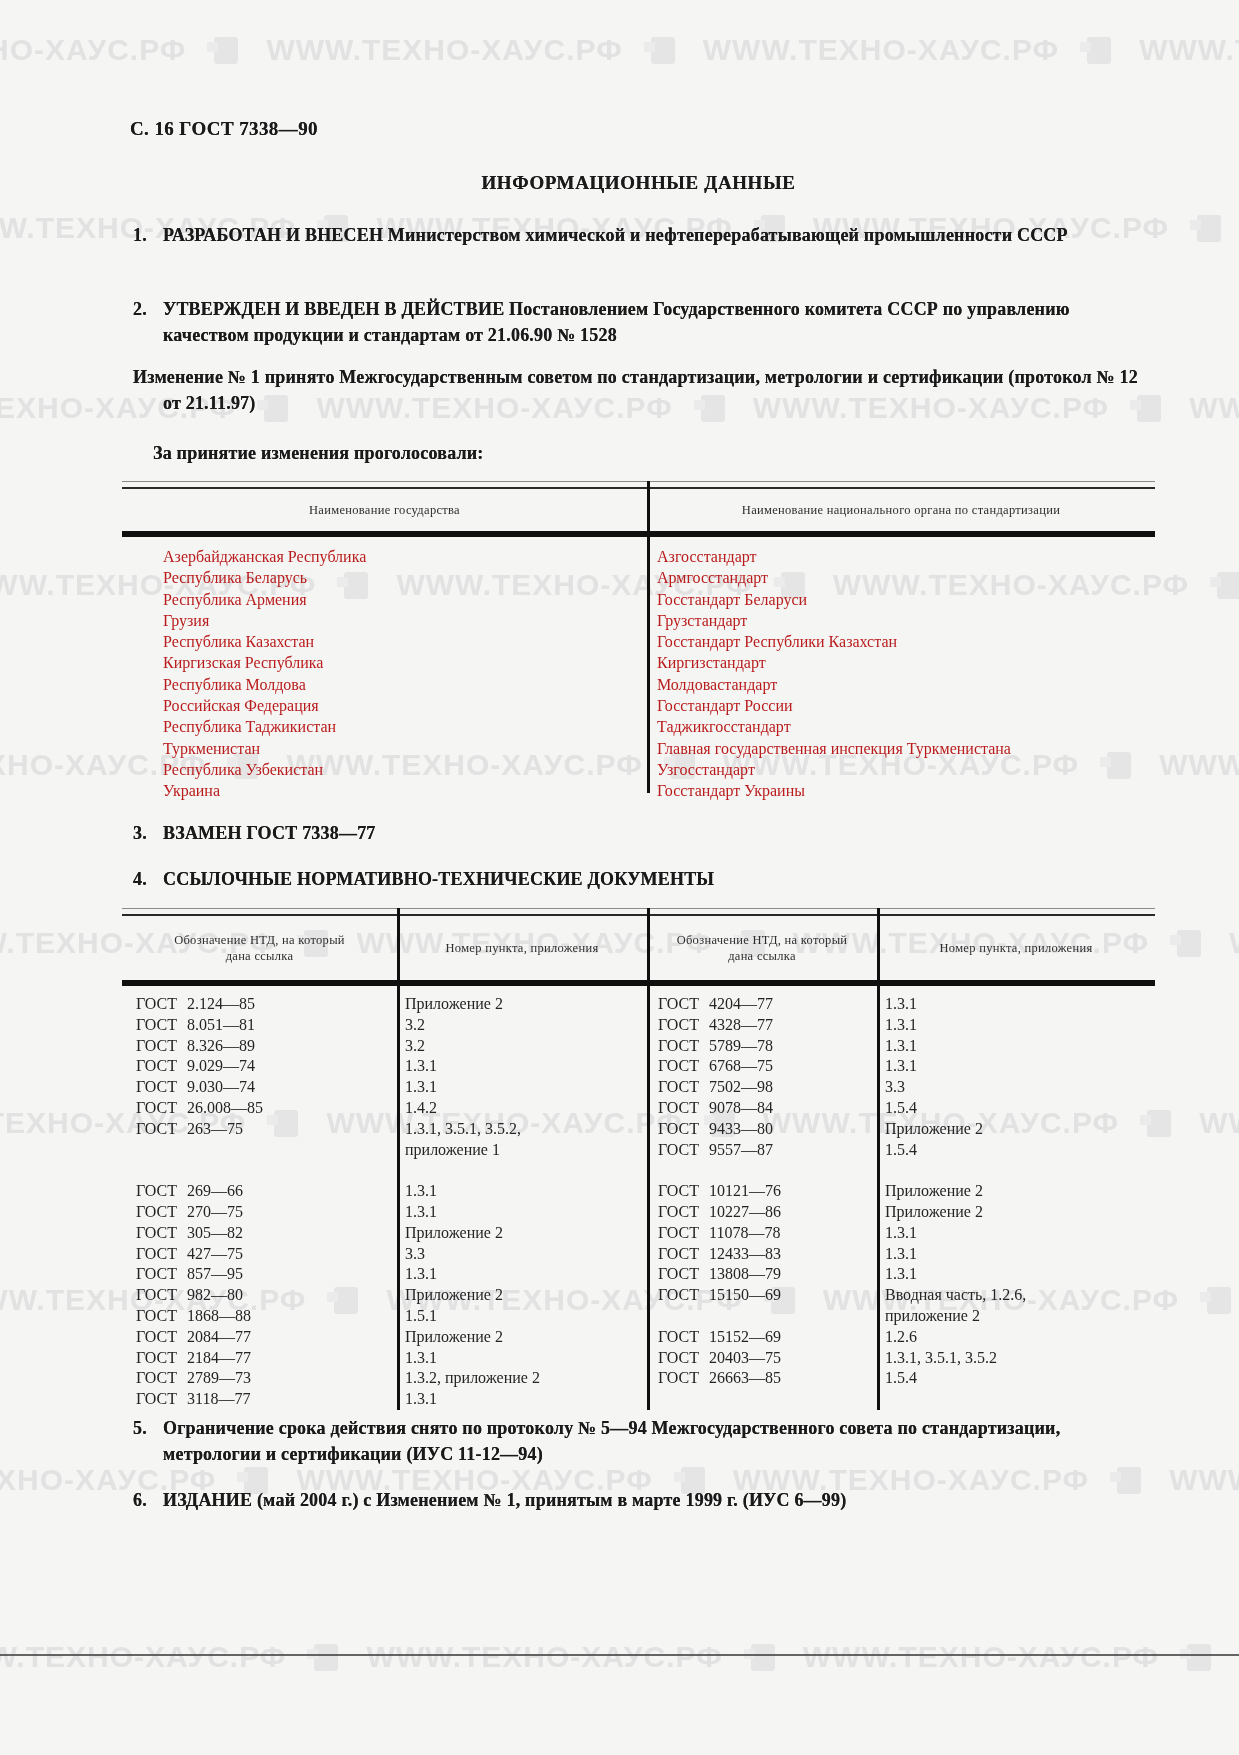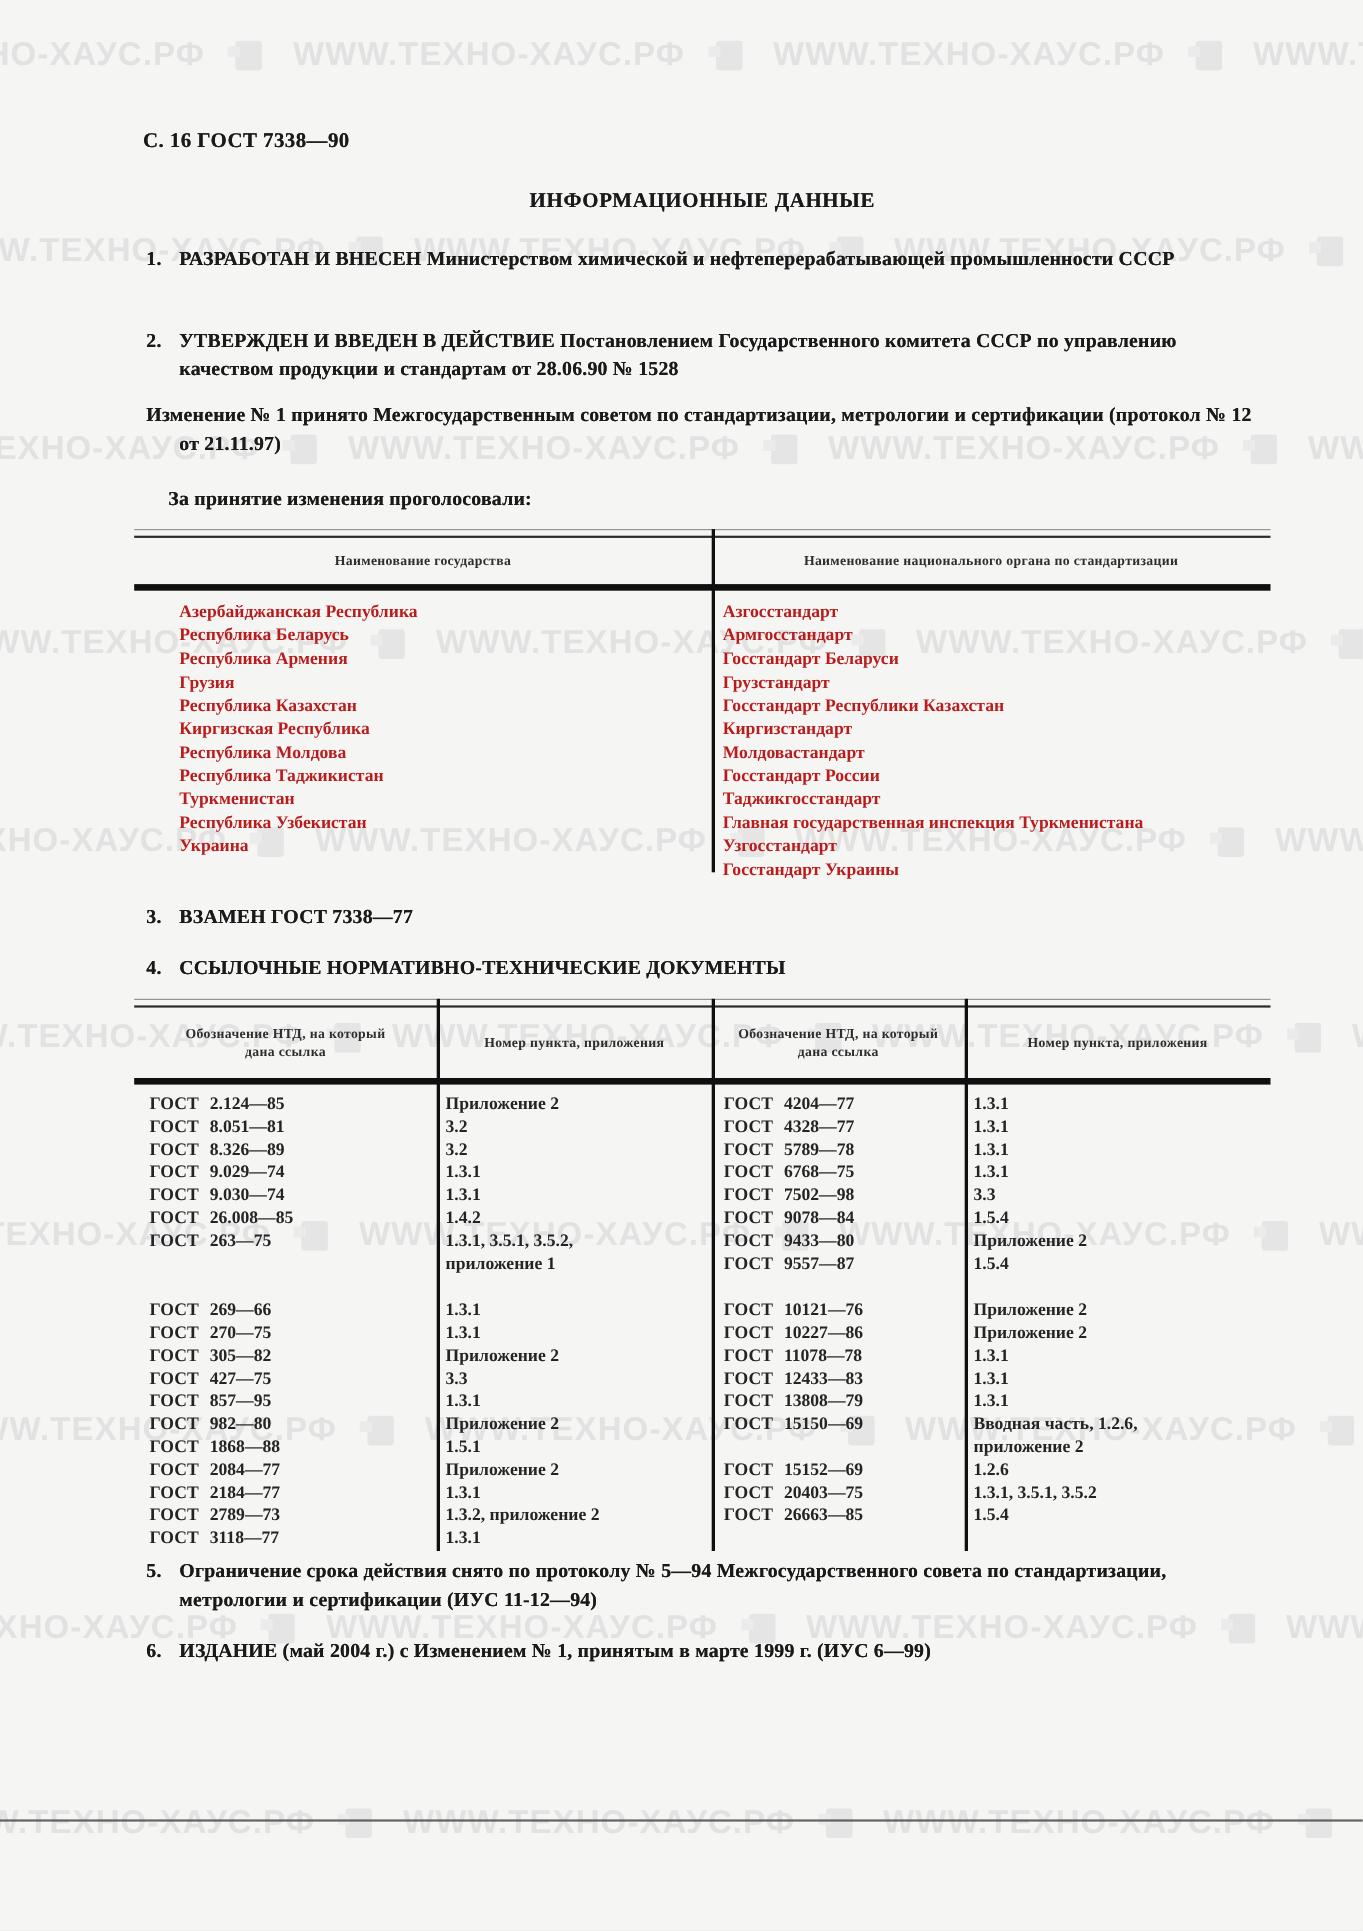--- a/index.html
+++ b/index.html
@@ -29,21 +29,21 @@
   .doc-title{left:122px;top:172px;width:1033px;text-align:center;font-size:19px;font-weight:bold;letter-spacing:.6px;text-shadow:0 0 .5px #333;}
   .para{
     left:133px;width:985px;
     font-size:18px;line-height:26px;font-weight:bold;
     letter-spacing:.2px;text-shadow:0 0 .5px #333;
     padding-left:30px;text-indent:-30px;
   }
   .pnum{display:inline-block;width:30px;text-indent:0;}
   .plain{padding-left:0;text-indent:0;margin-left:20px;}
   
-  .tbl{left:122px;width:1033px;font-weight:bold;}
+  .tbl{left:122px;width:1033px;}
   .topline{height:5px;border-top:1px solid #8a8a8a;border-bottom:2px solid #2a2a2a;}
   .thickline{height:6px;background:#101010;}
   .vline{position:absolute;width:3px;background:#101010;top:0;}
   .th-cell{
     display:flex;align-items:center;justify-content:center;text-align:center;
     font-size:12.5px;line-height:16px;color:#2e2e2e;letter-spacing:.3px;
   }
   
   .t1-head{display:flex;height:42px;}
   .t1-head .c1{width:525px;}
@@ -164,21 +164,21 @@
   <div class="content">
 
     <div class="abs doc-header">С. 16 ГОСТ 7338—90</div>
     <div class="abs doc-title">ИНФОРМАЦИОННЫЕ ДАННЫЕ</div>
 
     <div class="abs para" style="top:222px">
       <span class="pnum">1.</span><span>РАЗРАБОТАН И ВНЕСЕН Министерством химической и нефтеперерабатывающей промышленности СССР</span>
     </div>
 
     <div class="abs para" style="top:296px">
-      <span class="pnum">2.</span><span>УТВЕРЖДЕН И ВВЕДЕН В ДЕЙСТВИЕ Постановлением Государственного комитета СССР по управлению качеством продукции и стандартам от 28.06.90 № 1528</span>
+      <span class="pnum">2.</span><span>УТВЕРЖДЕН И ВВЕДЕН В ДЕЙСТВИЕ Постановлением Государственного комитета СССР по управлению качеством продукции и стандартам от 21.06.90 № 1528</span>
     </div>
 
     <div class="abs para" style="top:364px">
       <span>Изменение № 1 принято Межгосударственным советом по стандартизации, метрологии и сертификации (протокол № 12 от 21.11.97)</span>
     </div>
 
     <div class="abs para plain" style="top:440px">За принятие изменения проголосовали:</div>
 
     <div class="abs tbl" style="top:481px">
       <div class="topline"></div>
@@ -189,20 +189,21 @@
       <div class="thickline"></div>
       <div class="t1-body">
         <div class="t1-col1" id="votes-col1">
             <div class="t1-row">Азербайджанская Республика</div>
             <div class="t1-row">Республика Беларусь</div>
             <div class="t1-row">Республика Армения</div>
             <div class="t1-row">Грузия</div>
             <div class="t1-row">Республика Казахстан</div>
             <div class="t1-row">Киргизская Республика</div>
             <div class="t1-row">Республика Молдова</div>
+            <div class="t1-row">Российская Федерация</div>
             <div class="t1-row">Республика Таджикистан</div>
             <div class="t1-row">Туркменистан</div>
             <div class="t1-row">Республика Узбекистан</div>
             <div class="t1-row">Украина</div>
           </div>
         <div class="t1-col2" id="votes-col2">
             <div class="t1-row">Азгосстандарт</div>
             <div class="t1-row">Армгосстандарт</div>
             <div class="t1-row">Госстандарт Беларуси</div>
             <div class="t1-row">Грузстандарт</div>

